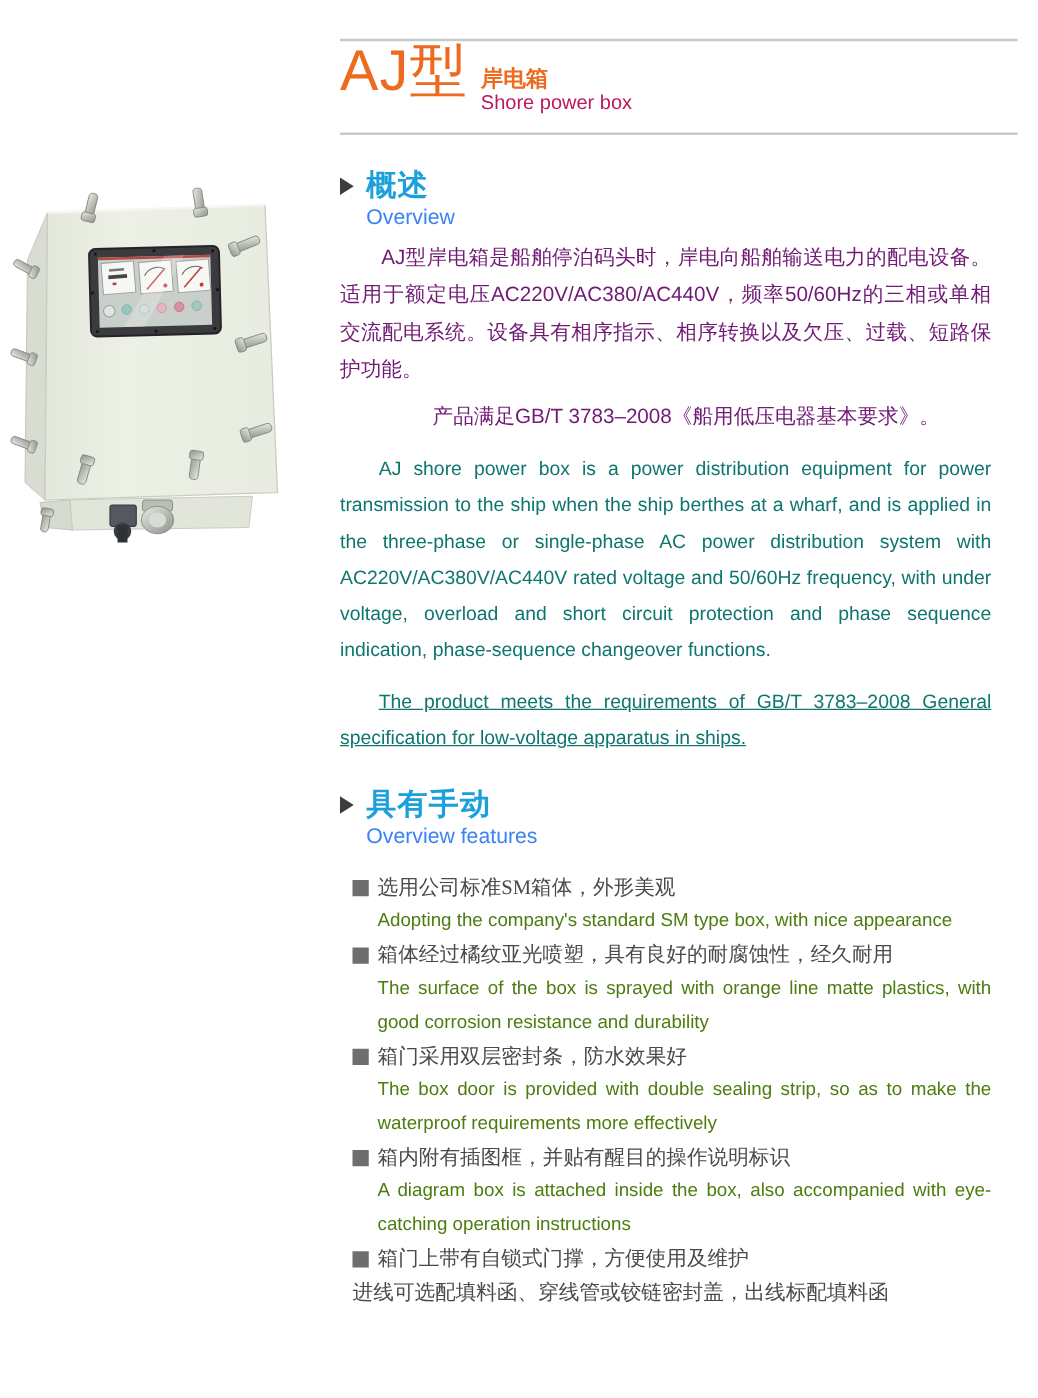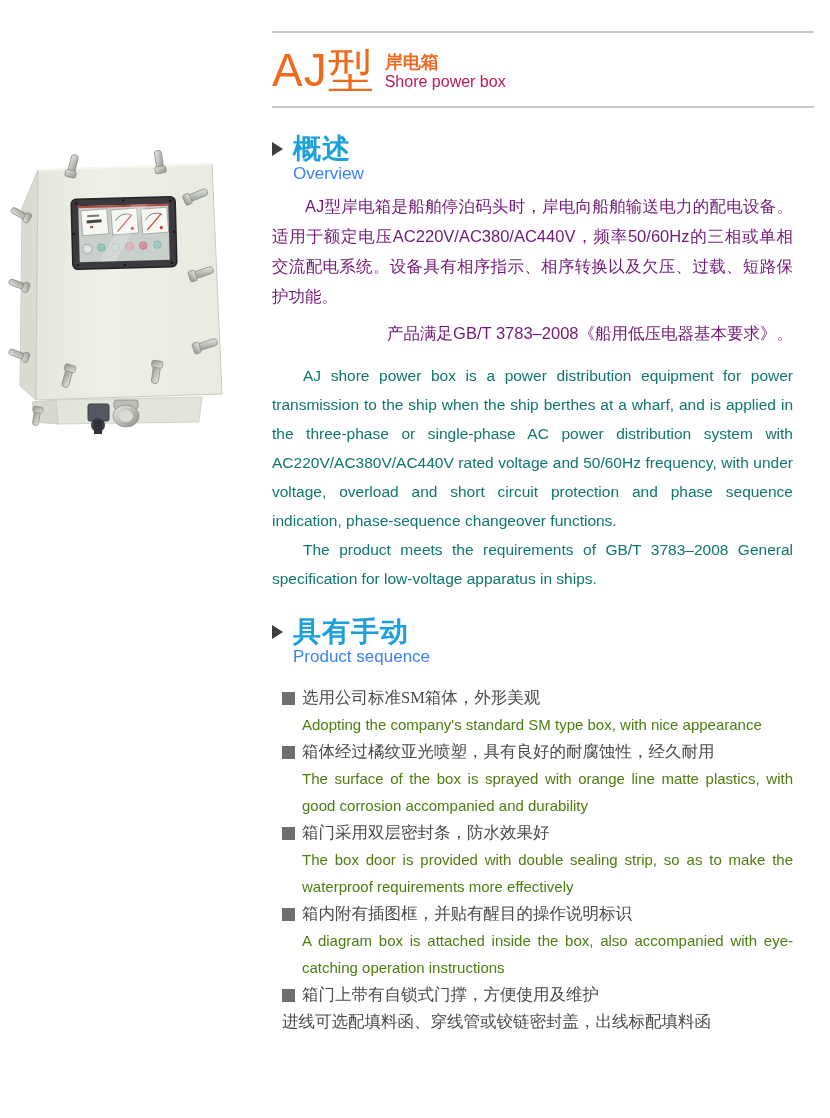--- a/index.html
+++ b/index.html
@@ -10,49 +10,49 @@
   }
   .page{position:absolute;inset:0;}
 
   
   .photo-wrap{position:absolute;left:2px;top:150px;width:258px;height:300px;}
 
   
   .title-block{
     position:absolute;left:272px;top:31px;width:542px;height:73px;
     border-top:2px solid #c9c9c9;border-bottom:2px solid #c9c9c9;
-    display:flex;align-items:center;
+    display:flex;
   }
   .model{color:#ed6a1e;font-size:46px;line-height:46px;font-weight:400;letter-spacing:1px;}
-  .subtitle{display:flex;flex-direction:column;margin-left:10px;margin-top:4px;}
+  .subtitle{display:flex;flex-direction:column;margin-left:10px;margin-top:20px;}
   .subtitle .zh{color:#ed6a1e;font-size:18px;font-weight:bold;line-height:20px;}
   .subtitle .en{color:#be185d;font-size:16px;line-height:19px;}
 
   .content{position:absolute;left:272px;top:108px;width:521px;}
 
   .section-heading{display:flex;align-items:flex-start;}
   .arrow-icon{
     width:0;height:0;margin-top:9px;
     border-left:11px solid #3d3d3f;border-top:7px solid transparent;border-bottom:7px solid transparent;
   }
   .heading-text{margin-left:10px;}
-  .heading-text h2{margin:0;color:#1ba0dc;font-size:28px;line-height:31px;font-weight:bold;letter-spacing:1px;}
+  .heading-text h2{margin:0;color:#1ba0dc;font-size:24px;line-height:31px;font-weight:bold;letter-spacing:1px;}
   .heading-en{color:#3b82f6;font-size:17px;line-height:20px;}
 
   .overview-section{margin-top:25px;}
   .zh-para{
     margin:7px 0 0 0;color:#701a75;font-size:16.5px;line-height:30px;
     text-align:justify;text-indent:2em;
   }
-  .zh-para.single{text-align:right;}
+  .zh-para.single{text-align:center;}
   .en-para{
     margin:13px 0 0 0;color:#0f766e;font-size:15.5px;line-height:29px;
     text-align:justify;text-indent:2em;
   }
-  .en-para.second{margin-top:0;}
+  .en-para.second{margin-top:12px;text-decoration:underline;}
 
   .features-section{margin-top:23px;}
   .feature-list{list-style:none;margin:17px 0 0 10px;padding:0;}
   .feature-item{margin:0;}
   .feat-zh-row{display:flex;align-items:baseline;color:#4a4a4a;font-size:16.5px;line-height:27px;font-family:Liberation Serif, serif;}
   .bullet-square{
     flex:0 0 auto;width:13px;height:13px;background:#6e6e6e;
     margin-right:7px;position:relative;top:1px;align-self:center;
   }
   .feat-en{
@@ -227,38 +227,38 @@
       <p class="zh-para single">产品满足GB/T 3783–2008《船用低压电器基本要求》。</p>
       <p class="en-para">AJ shore power box is a power distribution equipment for power transmission to the ship when the ship berthes at a wharf, and is applied in the three-phase or single-phase AC power distribution system with AC220V/AC380V/AC440V rated voltage and 50/60Hz frequency, with under voltage, overload and short circuit protection and phase sequence indication, phase-sequence changeover functions.</p>
       <p class="en-para second">The product meets the requirements of GB/T 3783–2008 General specification for low-voltage apparatus in ships.</p>
     </section>
 
     <section class="features-section">
       <div class="section-heading">
         <span class="arrow-icon"></span>
         <div class="heading-text">
           <h2>具有手动</h2>
-          <div class="heading-en">Product sequence</div>
+          <div class="heading-en">Overview features</div>
         </div>
       </div>
       <ul class="feature-list" id="feature-list">
   <li class="feature-item">
     <div class="feat-zh-row">
       <span class="bullet-square"></span>
       <span class="feat-zh">选用公司标准SM箱体，外形美观</span>
     </div>
     <p class="feat-en">Adopting the company's standard SM type box, with nice appearance</p>
   </li>
 
   <li class="feature-item">
     <div class="feat-zh-row">
       <span class="bullet-square"></span>
       <span class="feat-zh">箱体经过橘纹亚光喷塑，具有良好的耐腐蚀性，经久耐用</span>
     </div>
-    <p class="feat-en">The surface of the box is sprayed with orange line matte plastics, with good corrosion accompanied and durability</p>
+    <p class="feat-en">The surface of the box is sprayed with orange line matte plastics, with good corrosion resistance and durability</p>
   </li>
 
   <li class="feature-item">
     <div class="feat-zh-row">
       <span class="bullet-square"></span>
       <span class="feat-zh">箱门采用双层密封条，防水效果好</span>
     </div>
     <p class="feat-en">The box door is provided with double sealing strip, so as to make the waterproof requirements more effectively</p>
   </li>
 

